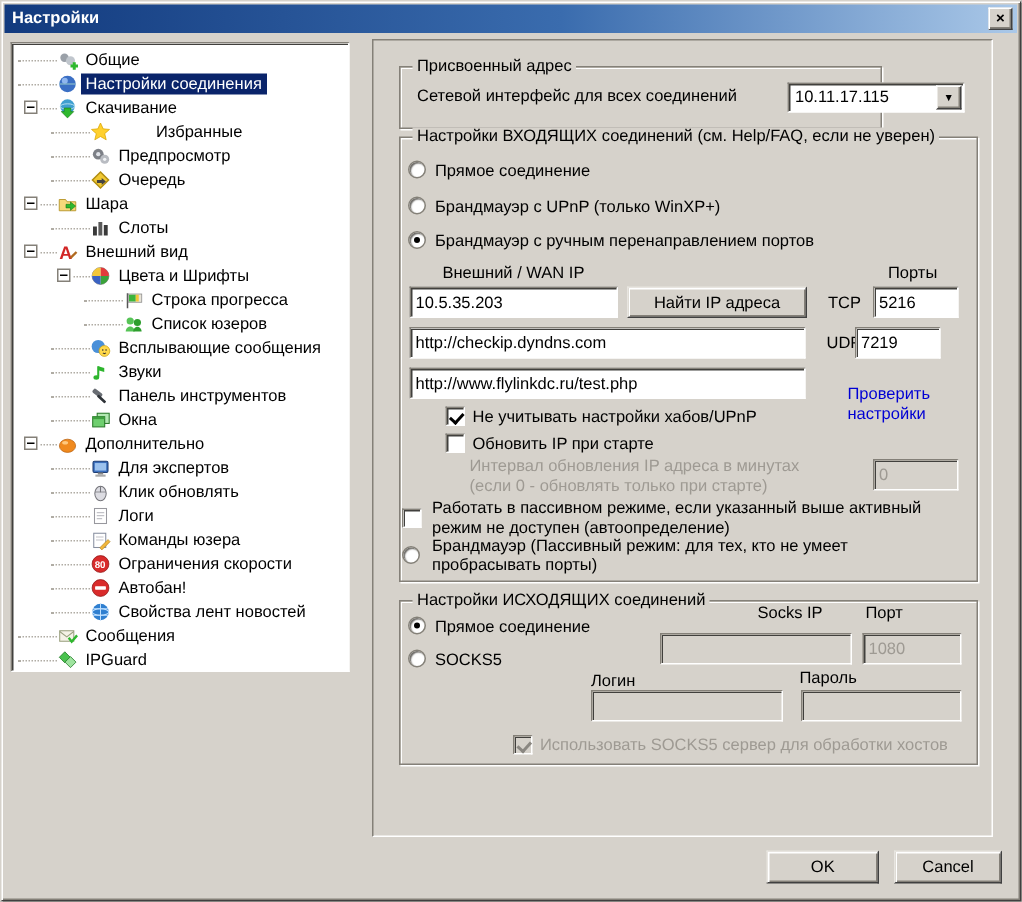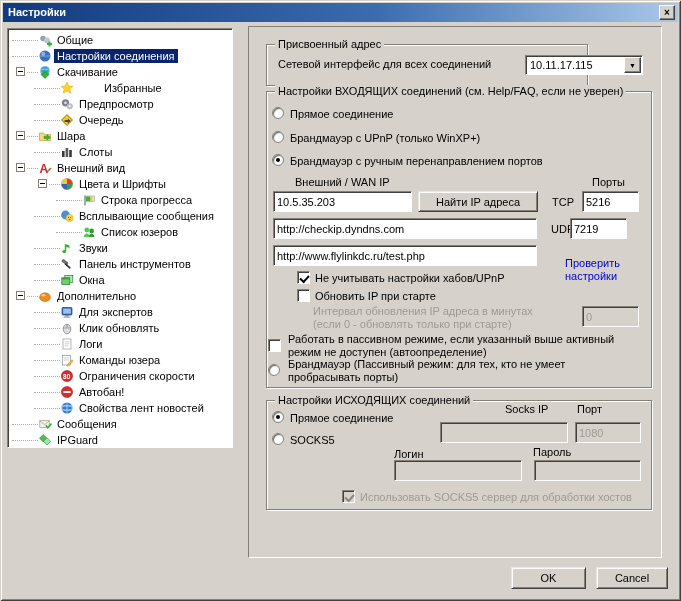--- a/index.html
+++ b/index.html
@@ -194,39 +194,39 @@
         <span class="tstub" style="left: 48px; width: 26px;"></span>
         <span class="ticon" style="left: 74px;"><svg width="14" height="14" viewBox="0 0 14 14">
             <path d="M3 2.5v10" stroke="#555"></path>
             <rect x="3.5" y="3" width="9" height="5.5" fill="#e8e4d8" stroke="#888" stroke-width=".5"></rect>
             <rect x="4" y="3.5" width="4.5" height="4.5" fill="#3db53d"></rect>
             <rect x="8.5" y="3.5" width="2" height="4.5" fill="#f2c73a"></rect>
           </svg></span>
         <span class="tlabel" style="left: 90px;">Строка прогресса</span>
       </div>
       <div class="trow">
-        <span class="tstub" style="left: 26px; width: 26px;"></span>
-        <span class="ticon" style="left: 52px;"><svg width="14" height="14" viewBox="0 0 14 14">
-            <circle cx="5.5" cy="6" r="4.4" fill="#4a90d9"></circle>
-            <circle cx="9.6" cy="9" r="3.6" fill="#ffd84a" stroke="#c9a21a" stroke-width=".5"></circle>
-            <circle cx="8.5" cy="8.3" r=".55" fill="#333"></circle>
-            <circle cx="10.7" cy="8.3" r=".55" fill="#333"></circle>
-            <path d="M8.6 10.3q1 .9 2 0" stroke="#333" fill="none" stroke-width=".7"></path>
-          </svg></span>
-        <span class="tlabel" style="left: 68px;">Всплывающие сообщения</span>
-      </div>
-      <div class="trow">
         <span class="tstub" style="left: 48px; width: 26px;"></span>
         <span class="ticon" style="left: 74px;"><svg width="14" height="14" viewBox="0 0 14 14">
             <circle cx="4.8" cy="5" r="2.4" fill="#57c457"></circle>
             <circle cx="9.6" cy="6" r="2.4" fill="#2e9e2e"></circle>
             <path d="M1.8 12c0-2.2 1.8-3.4 3-3.4s3 1.2 3 3.4z" fill="#57c457"></path>
             <path d="M6.8 12c0-2 1.6-3.2 2.8-3.2s2.8 1.2 2.8 3.2z" fill="#2e9e2e"></path>
           </svg></span>
         <span class="tlabel" style="left: 90px;">Список юзеров</span>
+      </div>
+      <div class="trow">
+        <span class="tstub" style="left: 26px; width: 26px;"></span>
+        <span class="ticon" style="left: 52px;"><svg width="14" height="14" viewBox="0 0 14 14">
+            <circle cx="5.5" cy="6" r="4.4" fill="#4a90d9"></circle>
+            <circle cx="9.6" cy="9" r="3.6" fill="#ffd84a" stroke="#c9a21a" stroke-width=".5"></circle>
+            <circle cx="8.5" cy="8.3" r=".55" fill="#333"></circle>
+            <circle cx="10.7" cy="8.3" r=".55" fill="#333"></circle>
+            <path d="M8.6 10.3q1 .9 2 0" stroke="#333" fill="none" stroke-width=".7"></path>
+          </svg></span>
+        <span class="tlabel" style="left: 68px;">Всплывающие сообщения</span>
       </div>
       <div class="trow">
         <span class="tstub" style="left: 26px; width: 26px;"></span>
         <span class="ticon" style="left: 52px;"><svg width="14" height="14" viewBox="0 0 14 14">
             <path d="M5.5 3.2v7" stroke="#2db52d" stroke-width="1.4"></path>
             <ellipse cx="4.2" cy="10.6" rx="1.9" ry="1.5" fill="#2db52d"></ellipse>
             <path d="M5.5 3.2l4 1.2v2.6l-4-1.2z" fill="#2db52d"></path>
           </svg></span>
         <span class="tlabel" style="left: 68px;">Звуки</span>
       </div>

